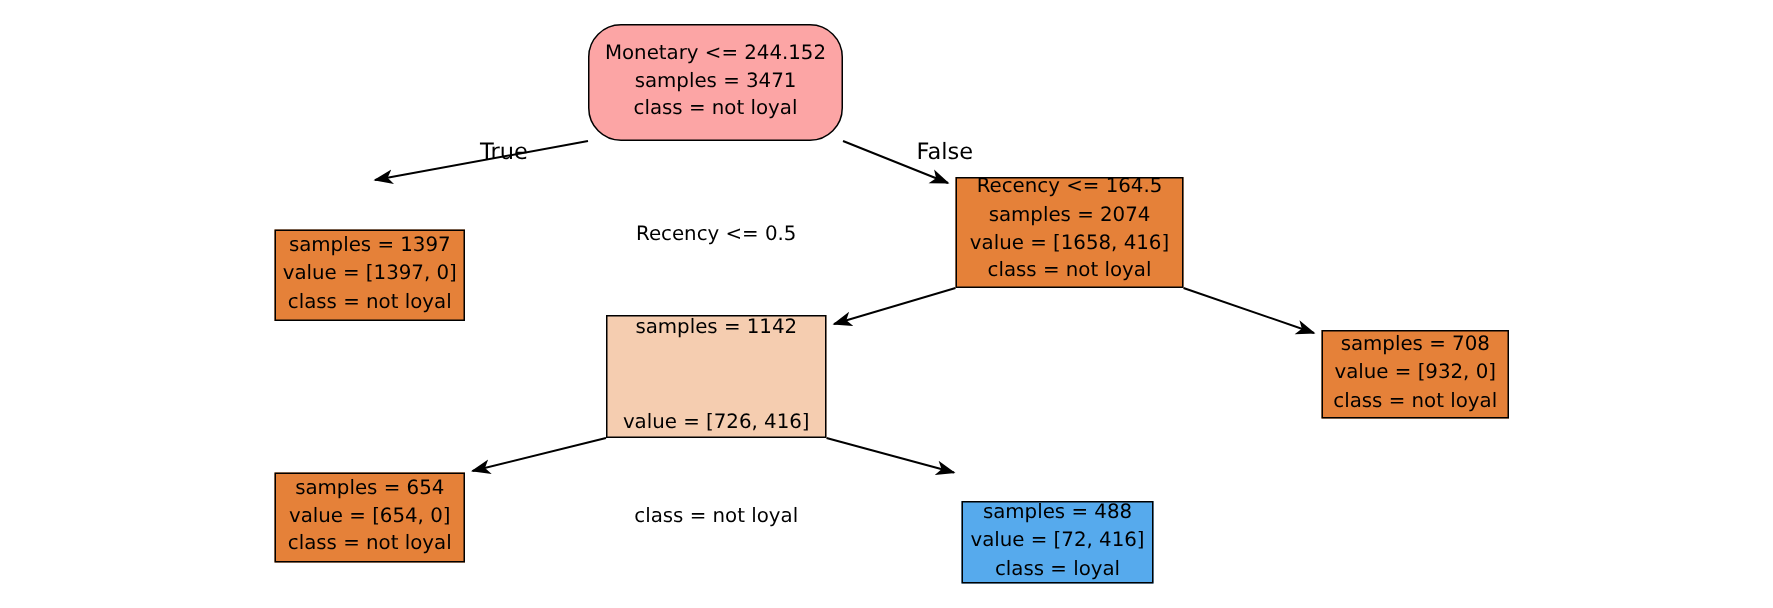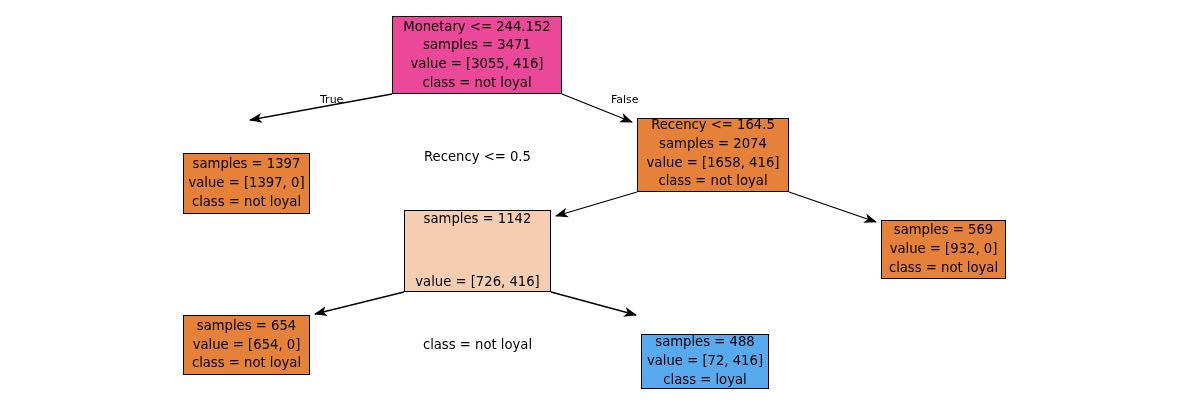--- a/index.html
+++ b/index.html
@@ -37,21 +37,21 @@
     font-size: 13.2px;
     line-height: 1.42;
     color: #000000;
     white-space: nowrap;
   }
   .node .line {
     display: block;
   }
   .edge-label {
     position: absolute;
-    font-size: 11px;
+    font-size: 15px;
     line-height: 1;
     color: #000000;
     white-space: nowrap;
   }
 </style>
 </head>
 <body>
 
 <div id="canvas">
 
@@ -71,24 +71,23 @@
     <line x1="789" y1="192" x2="876" y2="222" stroke="#000000" stroke-width="1.3" marker-end="url(#arrow)"></line>
 
     <line x1="404" y1="292" x2="315" y2="314" stroke="#000000" stroke-width="1.3" marker-end="url(#arrow)"></line>
 
     <line x1="551" y1="292" x2="636" y2="315" stroke="#000000" stroke-width="1.3" marker-end="url(#arrow)"></line>
   </svg>
 
   <div class="edge-label" style="left:320px; top:94px;">True</div>
   <div class="edge-label" style="left:567px; top:94px;margin-left:44px;">False</div>
 
-  <div class="node" style="left: 392px; top: 16px; width: 170px; height: 78px; background: #ec4899; border-color: rgb(0, 0, 0);">
+  <div class="node" style="left: 392px; top: 16px; width: 170px; height: 78px; background: #fca5a5; border-color: rgb(0, 0, 0); border-radius: 22px;">
     <span class="line">Monetary &lt;= 244.152</span>
     <span class="line">samples = 3471</span>
-    <span class="line">value = [3055, 416]</span>
     <span class="line">class = not loyal</span>
   </div>
 
   <div class="node" style="left: 183px; top: 123px; width: 127px; height: 61px; background: rgb(229, 129, 57); border-color: rgb(0, 0, 0); margin-top: 30px;">
     <span class="line">samples = 1397</span>
     <span class="line">value = [1397, 0]</span>
     <span class="line">class = not loyal</span>
   </div>
 
   <div class="node" style="left: 637px; top: 118px; width: 152px; height: 74px; background: rgb(229, 129, 57); border-color: rgb(0, 0, 0); justify-content: flex-end;">
@@ -99,21 +98,21 @@
   </div>
 
   <div class="node" style="left: 404px; top: 210px; width: 147px; height: 82px; background: rgb(245, 205, 176); border-color: rgb(0, 0, 0); gap: 44px;">
     <span class="line">Recency &lt;= 0.5</span>
     <span class="line">samples = 1142</span>
     <span class="line">value = [726, 416]</span>
     <span class="line">class = not loyal</span>
   </div>
 
   <div class="node" style="left: 881px; top: 220px; width: 125px; height: 59px; background: rgb(229, 129, 57); border-color: rgb(0, 0, 0);">
-    <span class="line">samples = 569</span>
+    <span class="line">samples = 708</span>
     <span class="line">value = [932, 0]</span>
     <span class="line">class = not loyal</span>
   </div>
 
   <div class="node" style="left: 183px; top: 315px; width: 127px; height: 60px; background: rgb(229, 129, 57); border-color: rgb(0, 0, 0);">
     <span class="line">samples = 654</span>
     <span class="line">value = [654, 0]</span>
     <span class="line">class = not loyal</span>
   </div>
 

